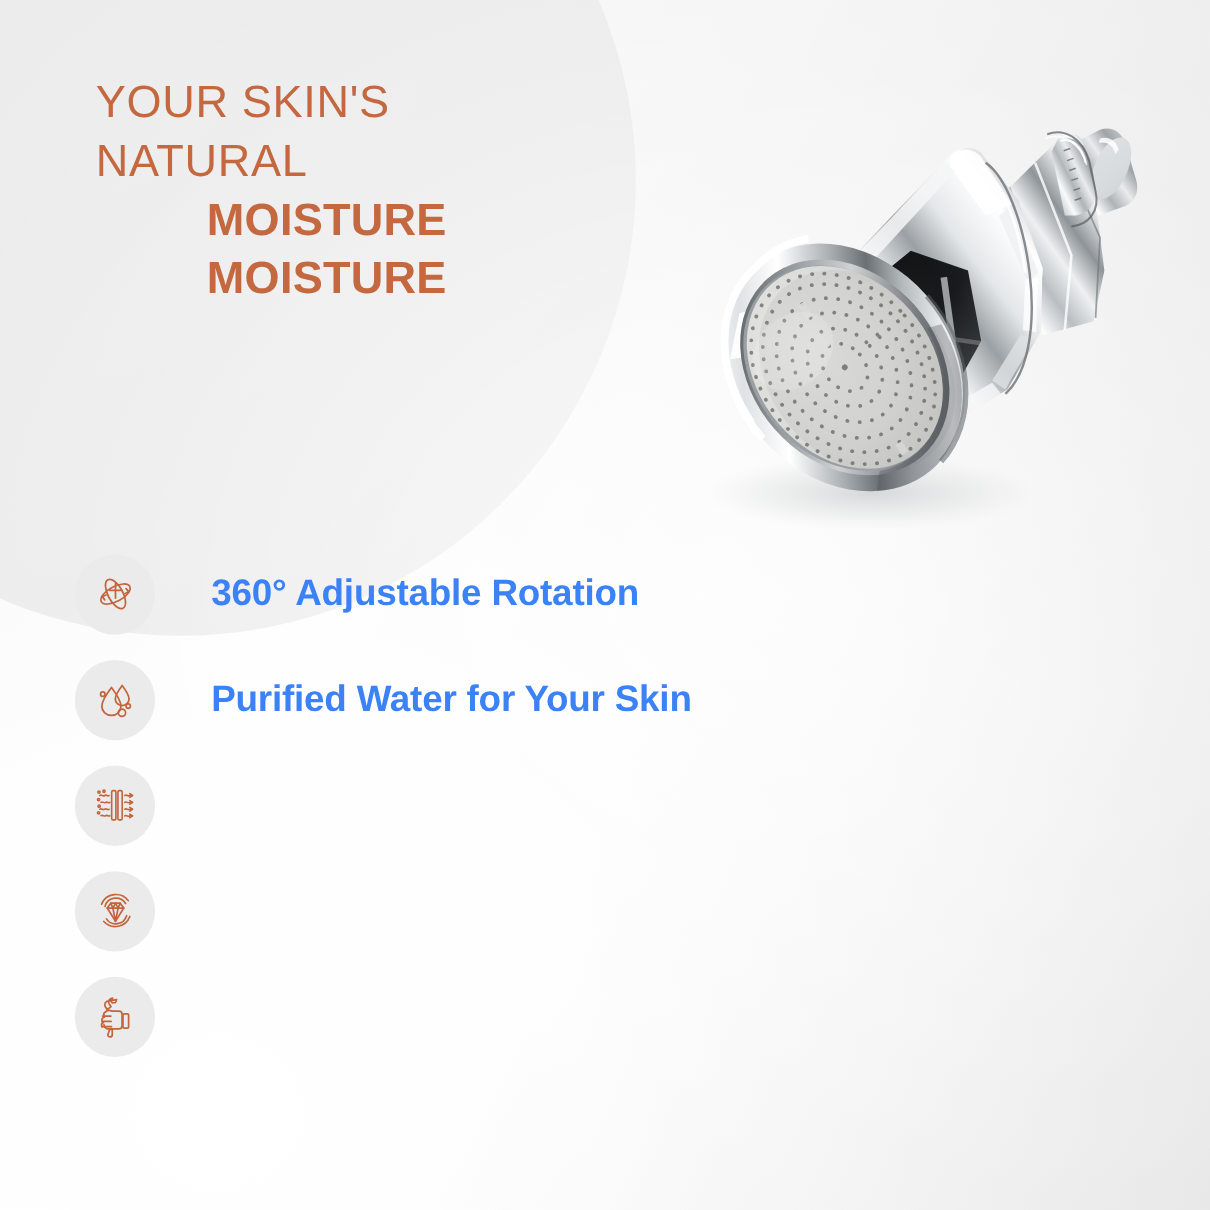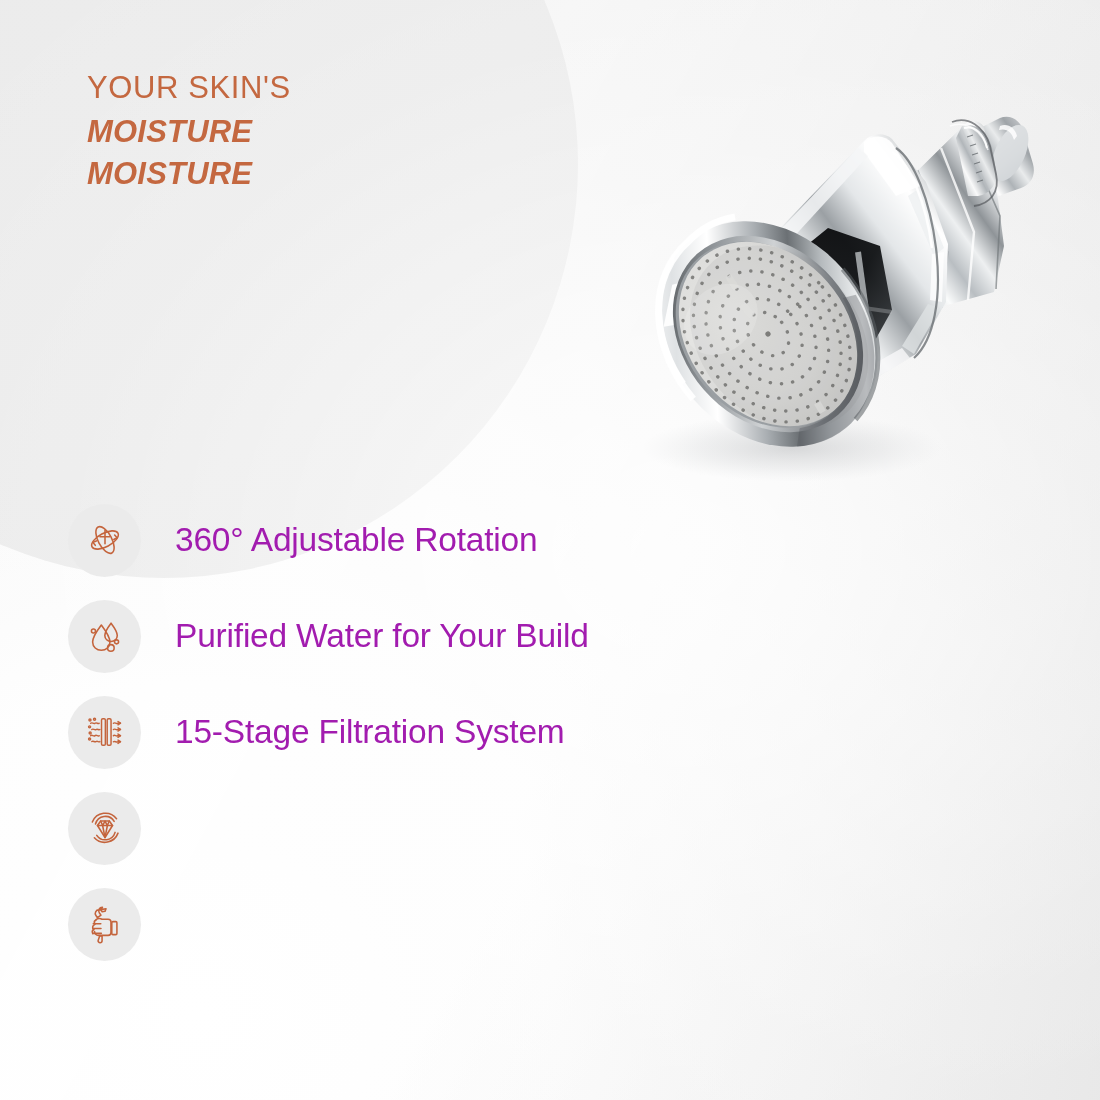--- a/index.html
+++ b/index.html
@@ -57,31 +57,31 @@
   .headline {
     position: absolute;
     left: 87px;
     top: 72px;
     width: 420px;
     color: #c46840;
     line-height: 1.0;
   }
   .headline .ln {
     display: block;
-    font-size: 31px;
+    font-size: 41px;
     letter-spacing: 0.6px;
     font-weight: 400;
     margin-bottom: 13px;
     white-space: nowrap;
   }
   .headline .ln.em {
-    font-style: italic;
     font-weight: 700;
     letter-spacing: 0.2px;
     margin-bottom: 11px;
+    text-align: center;
   }
 
   
   .features {
     position: absolute;
     left: 68px;
     top: 492px;
     width: 980px;
   }
   .feature-row {
@@ -96,24 +96,24 @@
     background: #ebebeb;
     display: flex;
     align-items: center;
     justify-content: center;
     flex: 0 0 73px;
   }
   .icon-badge svg {
     display: block;
   }
   .feature-label {
-    margin-left: 34px;
+    margin-left: 51px;
     font-size: 33.5px;
-    font-weight: 400;
-    color: #a21caf;
+    font-weight: 700;
+    color: #3b82f6;
     letter-spacing: -0.2px;
     white-space: nowrap;
   }
 
   
   .product {
     position: absolute;
     left: 596px;
     top: 96px;
     width: 456px;
@@ -126,20 +126,21 @@
 
 <div id="stage">
 
   <div class="bg-base"></div>
   <div class="bg-wash-right"></div>
   <div class="bg-blob"></div>
   <div class="bg-vignette"></div>
 
   <div class="headline">
     <span class="ln">YOUR SKIN'S</span>
+    <span class="ln">NATURAL</span>
     <span class="ln em">MOISTURE</span>
     <span class="ln em">MOISTURE</span>
   </div>
 
   <div class="product">
     <svg viewBox="0 0 456 392" width="456" height="392" aria-hidden="true">
       <defs>
 
         <linearGradient id="gBarrel" x1="0" y1="1" x2="1" y2="0">
           <stop offset="0" stop-color="#8d9296"></stop>
@@ -362,21 +363,21 @@
     <div class="feature-row">
       <span class="icon-badge">
         <svg viewBox="0 0 48 48" width="44" height="44" fill="none" stroke="#c4643c" stroke-width="1.7" stroke-linecap="round" stroke-linejoin="round">
           <path d="M20 12 C20 12 10.5 24.5 10.5 30.6 C10.5 35.8 14.8 39.6 20 39.6 C25.2 39.6 29.4 35.8 29.4 30.6 C29.4 24.5 20 12 20 12 Z"></path>
           <path d="M30.6 10 C30.6 10 23.8 19 23.8 23.4 C23.8 27.1 26.9 29.9 30.6 29.9 C34.3 29.9 37.4 27.1 37.4 23.4 C37.4 19 30.6 10 30.6 10 Z"></path>
           <circle cx="11.4" cy="18.6" r="2.2"></circle>
           <circle cx="36.6" cy="30.4" r="2.2"></circle>
           <circle cx="30.4" cy="37" r="3.6"></circle>
         </svg>
       </span>
-      <span class="feature-label">Purified Water for Your Build</span>
+      <span class="feature-label">Purified Water for Your Skin</span>
     </div>
 
     <div class="feature-row">
       <span class="icon-badge">
         <svg viewBox="0 0 48 48" width="44" height="44" fill="none" stroke="#c4643c" stroke-width="1.6" stroke-linecap="round" stroke-linejoin="round">
           <rect x="20.2" y="9.5" width="4.2" height="29" rx="1.4"></rect>
           <rect x="26.4" y="9.5" width="4.2" height="29" rx="1.4"></rect>
 
           <path d="M8.4 14.4 c1.6-1.4 3.2 1.4 4.8 0 c1.6-1.4 3.2 1.4 4.4 0"></path>
           <path d="M9.6 21.2 c1.6-1.4 3.2 1.4 4.8 0 c1.4-1.2 2.8 1.2 4 0.1"></path>
@@ -391,21 +392,20 @@
           <path d="M33.2 14.4 c1.6-1.4 3.2 1.4 4.8 0 l2.8 0"></path>
           <path d="M38.2 12.6 L40.9 14.4 L38.2 16.2"></path>
           <path d="M33.2 21.2 c1.6-1.4 3.2 1.4 4.8 0 l2.8 0"></path>
           <path d="M38.2 19.4 L40.9 21.2 L38.2 23"></path>
           <path d="M33.2 28 c1.6-1.4 3.2 1.4 4.8 0 l2.8 0"></path>
           <path d="M38.2 26.2 L40.9 28 L38.2 29.8"></path>
           <path d="M33.2 34.6 c1.6-1.4 3.2 1.4 4.8 0 l2.8 0"></path>
           <path d="M38.2 32.8 L40.9 34.6 L38.2 36.4"></path>
         </svg>
       </span>
-      <span class="feature-label">15-Stage Filtration System</span>
     </div>
 
     <div class="feature-row">
       <span class="icon-badge">
         <svg viewBox="0 0 48 48" width="44" height="44" fill="none" stroke="#c4643c" stroke-width="1.7" stroke-linecap="round" stroke-linejoin="round">
           <path d="M10.2 17.4 A15.4 15.4 0 0 1 36.6 13.8"></path>
           <path d="M38.2 29.6 A15.4 15.4 0 0 1 12.4 34.6"></path>
           <path d="M13.6 19.6 A11.2 11.2 0 0 1 34 16.8"></path>
           <path d="M35 28.8 A11.2 11.2 0 0 1 15 32"></path>
           <path d="M15.8 21.3 L32.2 21.3 L24 34.4 Z"></path>

